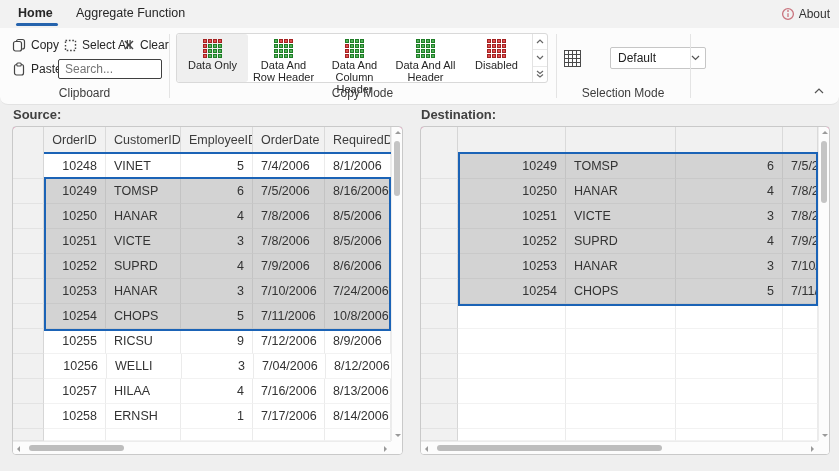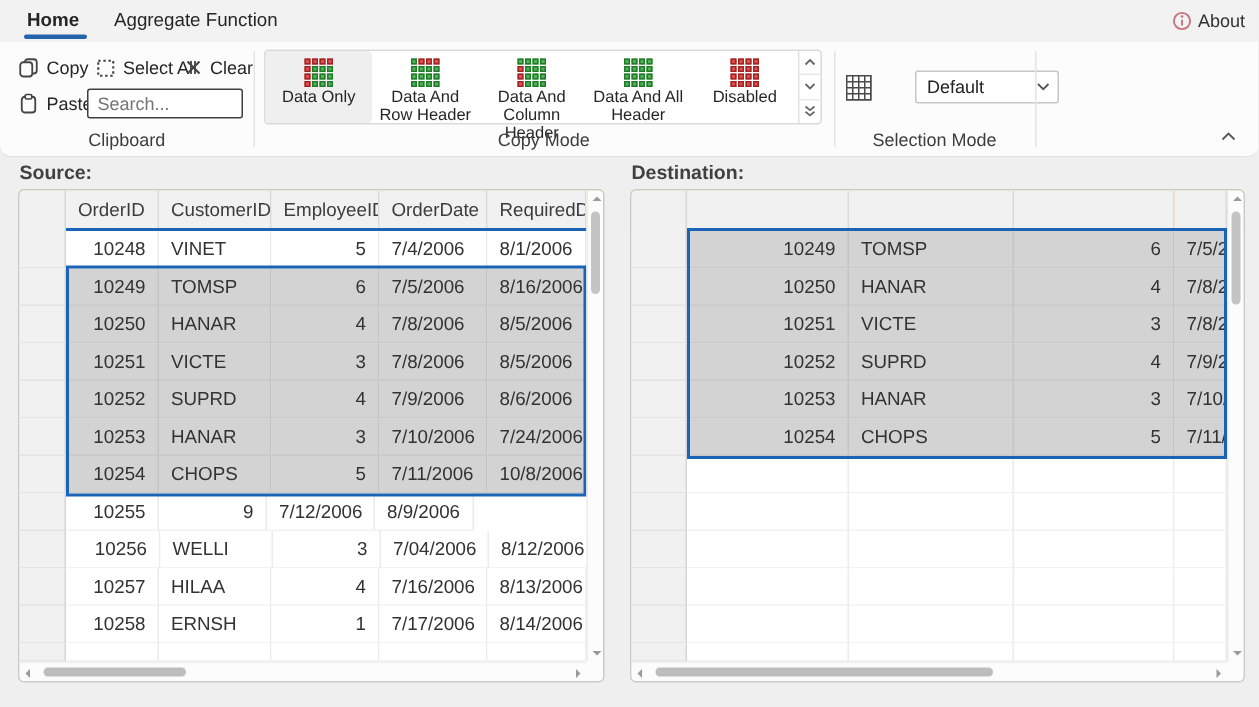--- a/index.html
+++ b/index.html
@@ -40,21 +40,21 @@
   .sm-icon{display:grid;grid-template-columns:repeat(4,3px);grid-auto-rows:3px;gap:1px;background:#4a4a4a;border:1px solid #4a4a4a;}
   .sm-cell{background:#fdfdfd;}
   .combo{position:absolute;left:586px;top:19px;width:96px;height:22px;box-sizing:border-box;border:1px solid #c6c6c6;border-radius:2px;background:#fff;display:flex;align-items:center;font-size:12px;color:#222;padding-left:7px;margin-left:24px;}
   .combo svg{margin-left:auto;margin-right:5px;}
   .collapse-btn{position:absolute;right:12px;bottom:6px;width:16px;height:14px;display:flex;align-items:center;justify-content:center;}
 
   
   .pane-label{position:absolute;top:107px;font-size:13px;font-weight:bold;color:#404040;}
   .g-panel{position:absolute;top:126px;height:329px;background:#fff;border:1px solid #c9c9c9;border-radius:4px;box-sizing:border-box;overflow:hidden;}
   .g-inner{position:relative;width:100%;height:100%;}
-  .g-hdrrow{display:flex;height:27px;background:#fde047;}
+  .g-hdrrow{display:flex;height:27px;background:#be185d;text-align:center;}
   .g-hcell{box-sizing:border-box;flex-shrink:0;border-right:1px solid #dadada;padding:0 8px;line-height:26px;font-size:12.5px;color:#3c3c3c;overflow:hidden;white-space:nowrap;background:#f1f1f1;}
   .g-row{display:flex;height:25px;}
   .g-rowhdr{box-sizing:border-box;flex-shrink:0;background:#f1f1f1;border-right:1px solid #d6d6d6;border-bottom:1px solid #e3e3e3;}
   .g-cell{box-sizing:border-box;flex-shrink:0;border-right:1px solid #ebebeb;border-bottom:1px solid #f2f2f2;padding:0 8px;line-height:24px;font-size:12.5px;color:#333;overflow:hidden;white-space:nowrap;background:#fff;}
   .g-row.sel .g-cell{background:#d3d3d3;border-right-color:#c3c3c3;border-bottom-color:#c9c9c9;}
   .g-cell.cur{background:#fff;}
   .num{text-align:right;}
   .hdr-line{position:absolute;height:2px;background:#1b63b6;}
   .sel-outline{position:absolute;border:2px solid #1b63b6;box-sizing:border-box;pointer-events:none;}
 
@@ -348,20 +348,21 @@
           <div class="g-rowhdr" style="width: 31px;"></div>
           <div class="g-cell num" style="width: 62px;">10254</div>
           <div class="g-cell" style="width: 75px;">CHOPS</div>
           <div class="g-cell num" style="width: 72px;">5</div>
           <div class="g-cell" style="width: 72px;">7/11/2006</div>
           <div class="g-cell" style="width: 66px;">10/8/2006</div>
         </div>
         <div class="g-row">
           <div class="g-rowhdr" style="width: 31px;"></div>
           <div class="g-cell num" style="width: 62px;">10255</div>
+          <div class="g-cell" style="width: 75px;">RICSU</div>
           <div class="g-cell num" style="width: 72px;">9</div>
           <div class="g-cell" style="width: 72px;">7/12/2006</div>
           <div class="g-cell" style="width: 66px;">8/9/2006</div>
         </div>
         <div class="g-row">
           <div class="g-rowhdr" style="width: 31px;"></div>
           <div class="g-cell num" style="width: 63px;">10256</div>
           <div class="g-cell" style="width: 75px;">WELLI</div>
           <div class="g-cell num" style="width: 72px;">3</div>
           <div class="g-cell" style="width: 72px;">7/04/2006</div>

